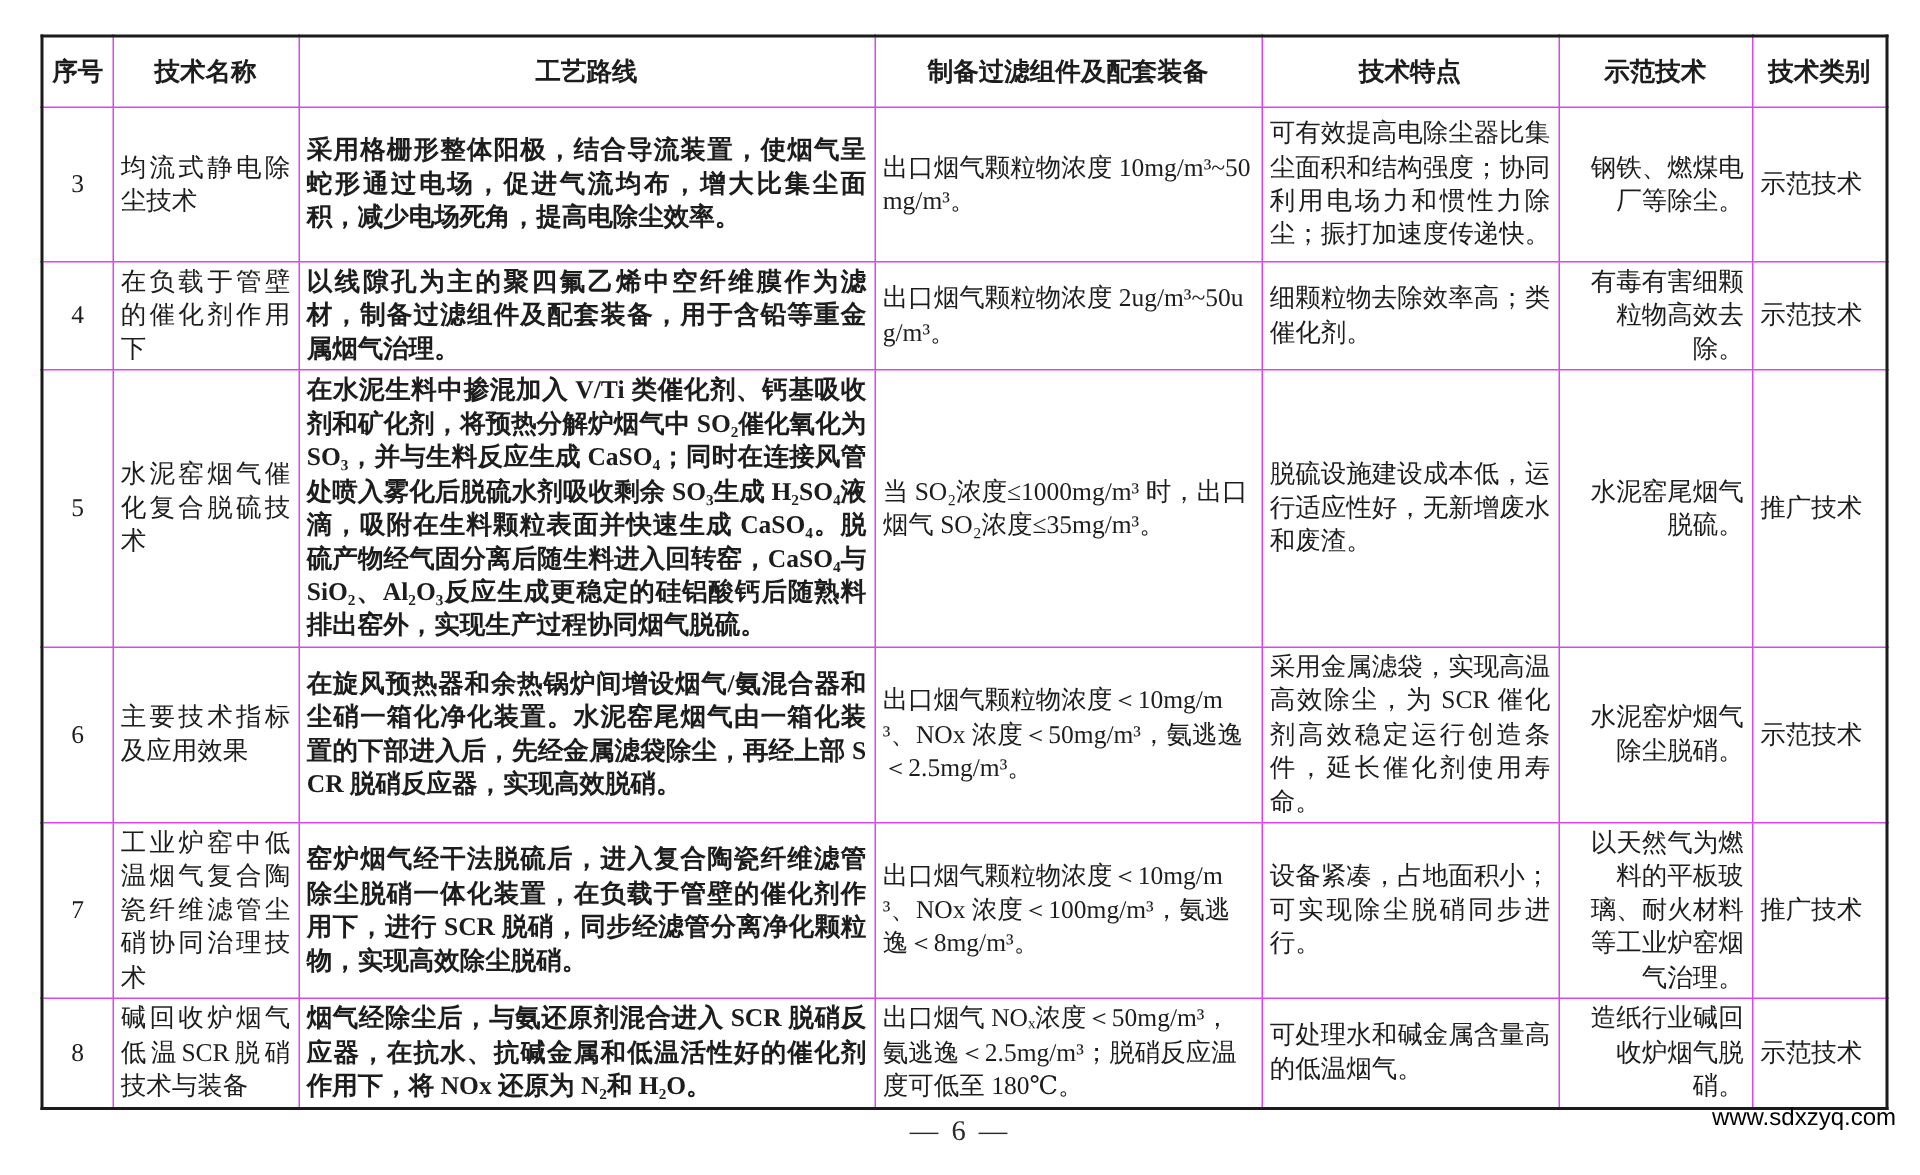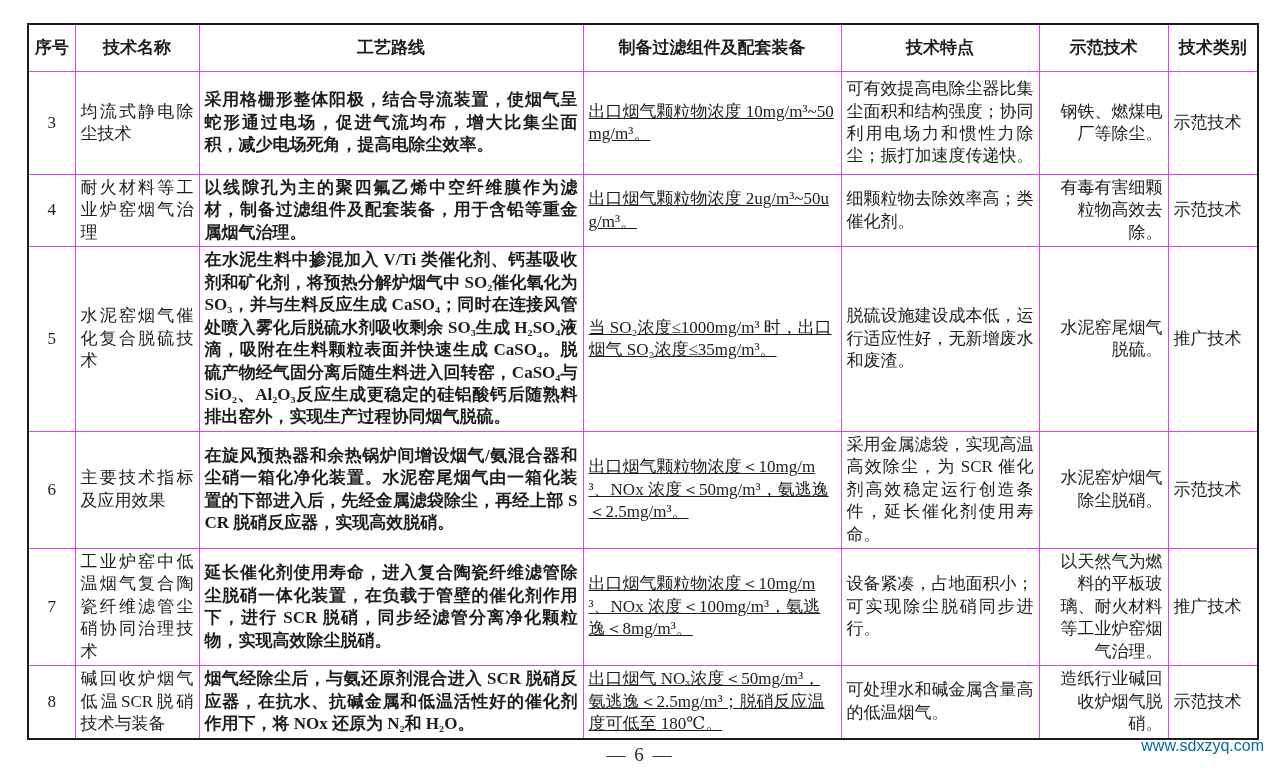--- a/index.html
+++ b/index.html
@@ -35,21 +35,21 @@
   }
   .doc-table th {
     font-weight: bold;
     text-align: center;
     font-size: 17px;
     height: 42px;
   }
   td.c-no   { text-align: center; }
   td.c-name { text-align: justify; }
   td.c-proc { text-align: justify; font-weight: bold; }
-  td.c-ind  { text-align: left; text-decoration: underline; }
+  td.c-ind  { text-align: left; }
   td.c-feat { text-align: justify; }
   td.c-scope{ text-align: right; }
   td.c-cat  { text-align: left; }
 
   tr.r3 { height: 103px; }
   tr.r4 { height: 63px;  }
   tr.r5 { height: 182px; }
   tr.r6 { height: 93px;  }
   tr.r7 { height: 92px;  }
   tr.r8 { height: 69px;  }
@@ -63,21 +63,21 @@
     font-size: 19px;
     color: #2a2a2a;
     letter-spacing: 2px;
   }
   .watermark {
     position: absolute;
     right: 16px;
     top: 737px;
     font-family: "Liberation Sans", "DejaVu Sans", sans-serif;
     font-size: 16px;
-    color: #0369a1;
+    color: #000000;
   }
 </style>
 </head>
 <body>
 
 <table class="doc-table">
   <colgroup>
     <col style="width:47px">
     <col style="width:124px">
     <col style="width:384px">
@@ -102,21 +102,21 @@
       <td class="c-no">3</td>
       <td class="c-name">均流式静电除尘技术</td>
       <td class="c-proc">采用格栅形整体阳极，结合导流装置，使烟气呈蛇形通过电场，促进气流均布，增大比集尘面积，减少电场死角，提高电除尘效率。</td>
       <td class="c-ind">出口烟气颗粒物浓度 10mg/m³~50mg/m³。</td>
       <td class="c-feat">可有效提高电除尘器比集尘面积和结构强度；协同利用电场力和惯性力除尘；振打加速度传递快。</td>
       <td class="c-scope">钢铁、燃煤电厂等除尘。</td>
       <td class="c-cat">示范技术</td>
     </tr>
     <tr class="r4">
       <td class="c-no">4</td>
-      <td class="c-name">耐火材料等工业炉窑烟气治理</td>
+      <td class="c-name">在负载于管壁的催化剂作用下</td>
       <td class="c-proc">以线隙孔为主的聚四氟乙烯中空纤维膜作为滤材，制备过滤组件及配套装备，用于含铅等重金属烟气治理。</td>
       <td class="c-ind">出口烟气颗粒物浓度 2ug/m³~50ug/m³。</td>
       <td class="c-feat">细颗粒物去除效率高；类催化剂。</td>
       <td class="c-scope">有毒有害细颗粒物高效去除。</td>
       <td class="c-cat">示范技术</td>
     </tr>
     <tr class="r5">
       <td class="c-no">5</td>
       <td class="c-name">水泥窑烟气催化复合脱硫技术</td>
       <td class="c-proc">在水泥生料中掺混加入 V/Ti 类催化剂、钙基吸收剂和矿化剂，将预热分解炉烟气中 SO₂催化氧化为SO₃，并与生料反应生成 CaSO₄；同时在连接风管处喷入雾化后脱硫水剂吸收剩余 SO₃生成 H₂SO₄液滴，吸附在生料颗粒表面并快速生成 CaSO₄。脱硫产物经气固分离后随生料进入回转窑，CaSO₄与 SiO₂、Al₂O₃反应生成更稳定的硅铝酸钙后随熟料排出窑外，实现生产过程协同烟气脱硫。</td>
@@ -130,21 +130,21 @@
       <td class="c-name">主要技术指标及应用效果</td>
       <td class="c-proc">在旋风预热器和余热锅炉间增设烟气/氨混合器和尘硝一箱化净化装置。水泥窑尾烟气由一箱化装置的下部进入后，先经金属滤袋除尘，再经上部 SCR 脱硝反应器，实现高效脱硝。</td>
       <td class="c-ind">出口烟气颗粒物浓度＜10mg/m³、NOx 浓度＜50mg/m³，氨逃逸＜2.5mg/m³。</td>
       <td class="c-feat">采用金属滤袋，实现高温高效除尘，为 SCR 催化剂高效稳定运行创造条件，延长催化剂使用寿命。</td>
       <td class="c-scope">水泥窑炉烟气除尘脱硝。</td>
       <td class="c-cat">示范技术</td>
     </tr>
     <tr class="r7">
       <td class="c-no">7</td>
       <td class="c-name">工业炉窑中低温烟气复合陶瓷纤维滤管尘硝协同治理技术</td>
-      <td class="c-proc">延长催化剂使用寿命，进入复合陶瓷纤维滤管除尘脱硝一体化装置，在负载于管壁的催化剂作用下，进行 SCR 脱硝，同步经滤管分离净化颗粒物，实现高效除尘脱硝。</td>
+      <td class="c-proc">窑炉烟气经干法脱硫后，进入复合陶瓷纤维滤管除尘脱硝一体化装置，在负载于管壁的催化剂作用下，进行 SCR 脱硝，同步经滤管分离净化颗粒物，实现高效除尘脱硝。</td>
       <td class="c-ind">出口烟气颗粒物浓度＜10mg/m³、NOx 浓度＜100mg/m³，氨逃逸＜8mg/m³。</td>
       <td class="c-feat">设备紧凑，占地面积小；可实现除尘脱硝同步进行。</td>
       <td class="c-scope">以天然气为燃料的平板玻璃、耐火材料等工业炉窑烟气治理。</td>
       <td class="c-cat">推广技术</td>
     </tr>
     <tr class="r8">
       <td class="c-no">8</td>
       <td class="c-name">碱回收炉烟气低温SCR脱硝技术与装备</td>
       <td class="c-proc">烟气经除尘后，与氨还原剂混合进入 SCR 脱硝反应器，在抗水、抗碱金属和低温活性好的催化剂作用下，将 NOx 还原为 N₂和 H₂O。</td>
       <td class="c-ind">出口烟气 NOₓ浓度＜50mg/m³，氨逃逸＜2.5mg/m³；脱硝反应温度可低至 180℃。</td>

